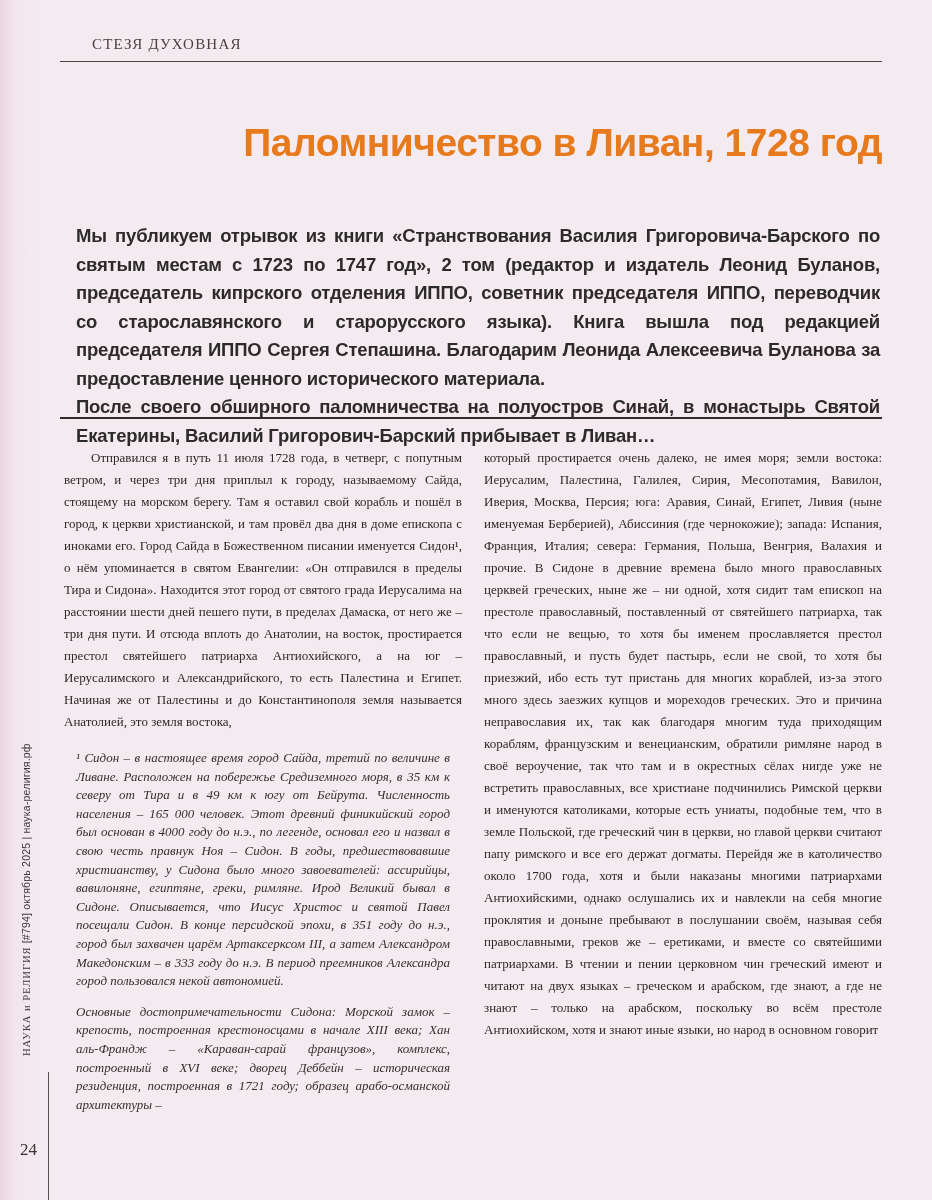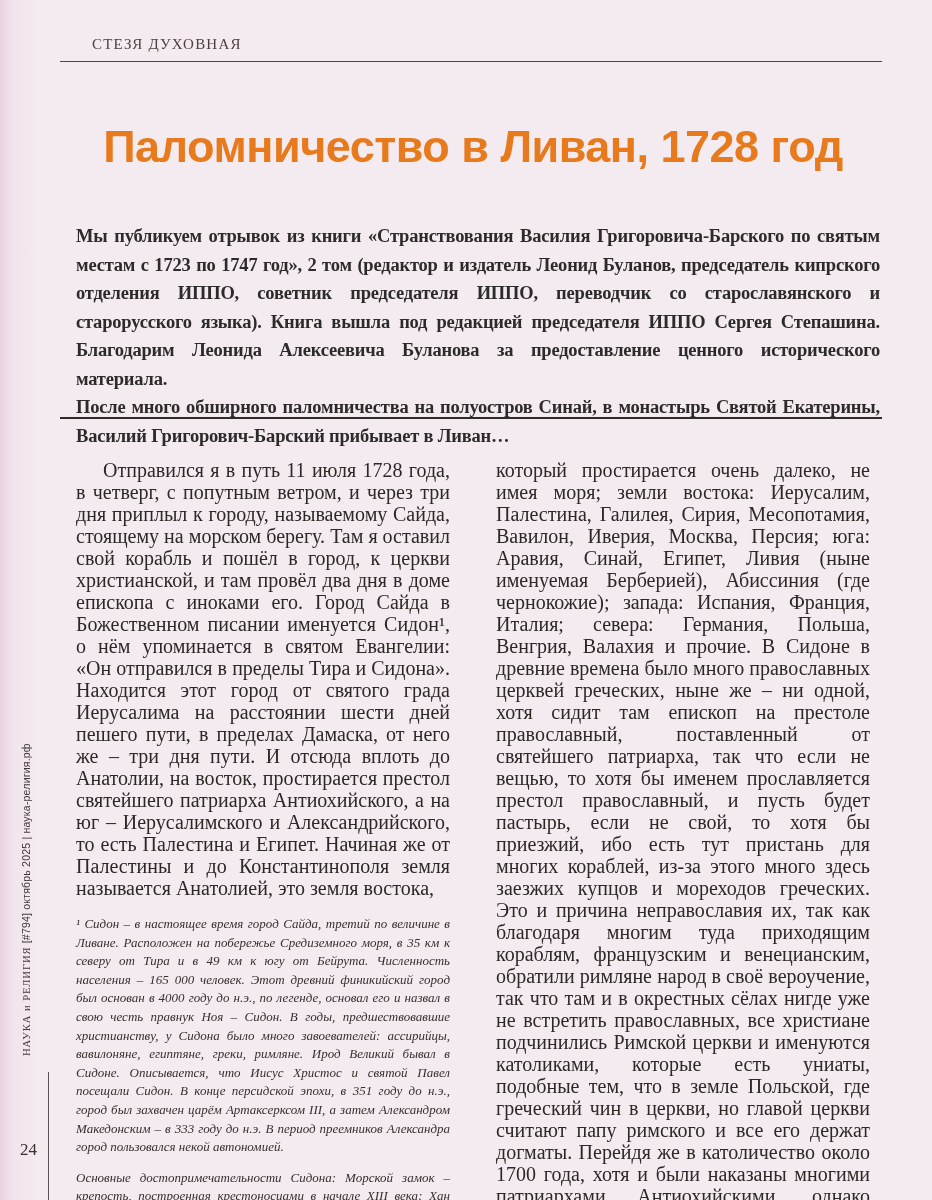--- a/index.html
+++ b/index.html
@@ -14,46 +14,46 @@
     font-family:"Liberation Serif",serif;font-size:15px;letter-spacing:1.2px;
     color:#4c4040;font-weight:500;margin-left:28px;
   }
   .kicker-rule{
     position:absolute;top:61px;left:60px;width:822px;height:0;
     border-top:1.5px solid #4a4444;
   }
 
   .title{
     position:absolute;top:121px;left:64px;width:818px;
-    text-align:center;
+    text-align:right;
     font-family:"Liberation Sans",sans-serif;font-weight:bold;
-    font-size:45px;letter-spacing:-0.5px;
+    font-size:39px;letter-spacing:-0.5px;
     color:#e87a1e;white-space:nowrap;
   }
 
   .intro{
     position:absolute;top:222px;left:76px;width:804px;
-    font-family:Liberation Serif, serif;font-weight:bold;
+    font-family:Liberation Sans, sans-serif;font-weight:bold;
     font-size:18.5px;line-height:28.5px;letter-spacing:-0.2px;
     color:#2d2b2a;text-align:justify;
   }
   .intro p{margin:0;}
 
   .main-rule{
     position:absolute;top:417px;left:60px;width:822px;height:0;
     border-top:2.5px solid #2f2b2b;
   }
 
   .columns{
     position:absolute;top:447px;left:64px;width:818px;
     display:flex;gap:22px;
   }
   .col{width:398px;}
   .body-text{
-    margin:12px;font-size:20px;line-height:22px;text-align:justify;
+    margin:0;font-size:13px;line-height:22px;text-align:justify;
     color:#2b2825;
   }
   .body-text.first{text-indent:27px;}
 
   .footnote{
     margin-top:16px;
     font-style:italic;font-size:13px;line-height:18.6px;
     text-align:justify;color:#35302d;
   }
   .footnote p{margin:12px;}
@@ -81,21 +81,21 @@
 </head>
 <body>
 
 <div class="kicker">СТЕЗЯ ДУХОВНАЯ</div>
 <div class="kicker-rule"></div>
 
 <h1 class="title" style="margin:0;">Паломничество в Ливан, 1728 год</h1>
 
 <div class="intro">
   <p>Мы публикуем отрывок из книги «Странствования Василия Григоровича-Барского по святым местам с 1723 по 1747 год», 2 том (редактор и издатель Леонид Буланов, председатель кипрского отделения ИППО, советник председателя ИППО, переводчик со старославянского и старорусского языка). Книга вышла под редакцией председателя ИППО Сергея Степашина. Благодарим Леонида Алексеевича Буланова за предоставление ценного исторического материала.</p>
-  <p>После много обширного паломничества на полуостров Синай, в монастырь Святой Екатерины, Василий Григорович-Барский прибывает в Ливан…</p>
+  <p>После своего обширного паломничества на полуостров Синай, в монастырь Святой Екатерины, Василий Григорович-Барский прибывает в Ливан…</p>
 </div>
 
 <div class="main-rule"></div>
 
 <div class="columns">
   <div class="col">
     <p class="body-text first">Отправился я в путь 11 июля 1728 года, в четверг, с попутным ветром, и через три дня приплыл к городу, называемому Сайда, стоящему на морском берегу. Там я оставил свой корабль и пошёл в город, к церкви христианской, и там провёл два дня в доме епископа с иноками его. Город Сайда в Божественном писании именуется Сидон¹, о нём упоминается в святом Евангелии: «Он отправился в пределы Тира и Сидона». Находится этот город от святого града Иерусалима на расстоянии шести дней пешего пути, в пределах Дамаска, от него же – три дня пути. И отсюда вплоть до Анатолии, на восток, простирается престол святейшего патриарха Антиохийского, а на юг – Иерусалимского и Александрийского, то есть Палестина и Египет. Начиная же от Палестины и до Константинополя земля называется Анатолией, это земля востока,</p>
     <div class="footnote">
       <p>¹ Сидон – в настоящее время город Сайда, третий по величине в Ливане. Расположен на побережье Средиземного моря, в 35 км к северу от Тира и в 49 км к югу от Бейрута. Численность населения – 165 000 человек. Этот древний финикийский город был основан в 4000 году до н.э., по легенде, основал его и назвал в свою честь правнук Ноя – Сидон. В годы, предшествовавшие христианству, у Сидона было много завоевателей: ассирийцы, вавилоняне, египтяне, греки, римляне. Ирод Великий бывал в Сидоне. Описывается, что Иисус Христос и святой Павел посещали Сидон. В конце персидской эпохи, в 351 году до н.э., город был захвачен царём Артаксерксом III, а затем Александром Македонским – в 333 году до н.э. В период преемников Александра город пользовался некой автономией.</p>
       <p>Основные достопримечательности Сидона: Морской замок – крепость, построенная крестоносцами в начале XIII века; Хан аль-Франдж – «Караван-сарай французов», комплекс, построенный в XVI веке; дворец Деббейн – историческая резиденция, построенная в 1721 году; образец арабо-османской архитектуры –</p>

